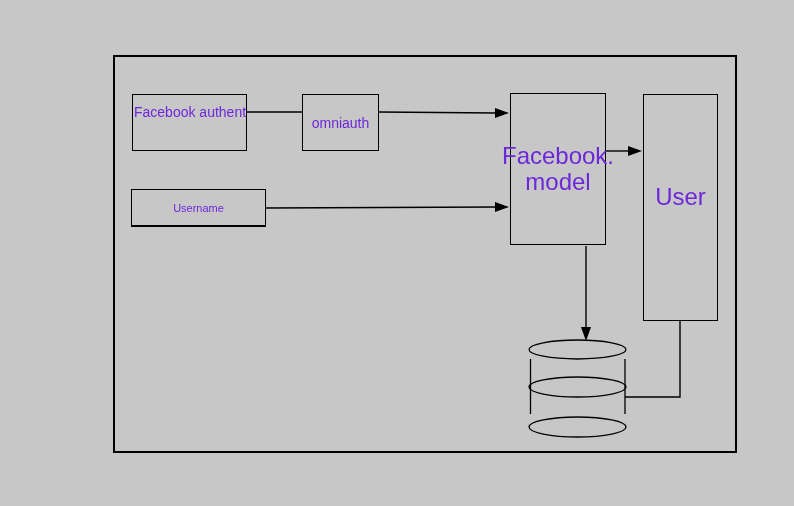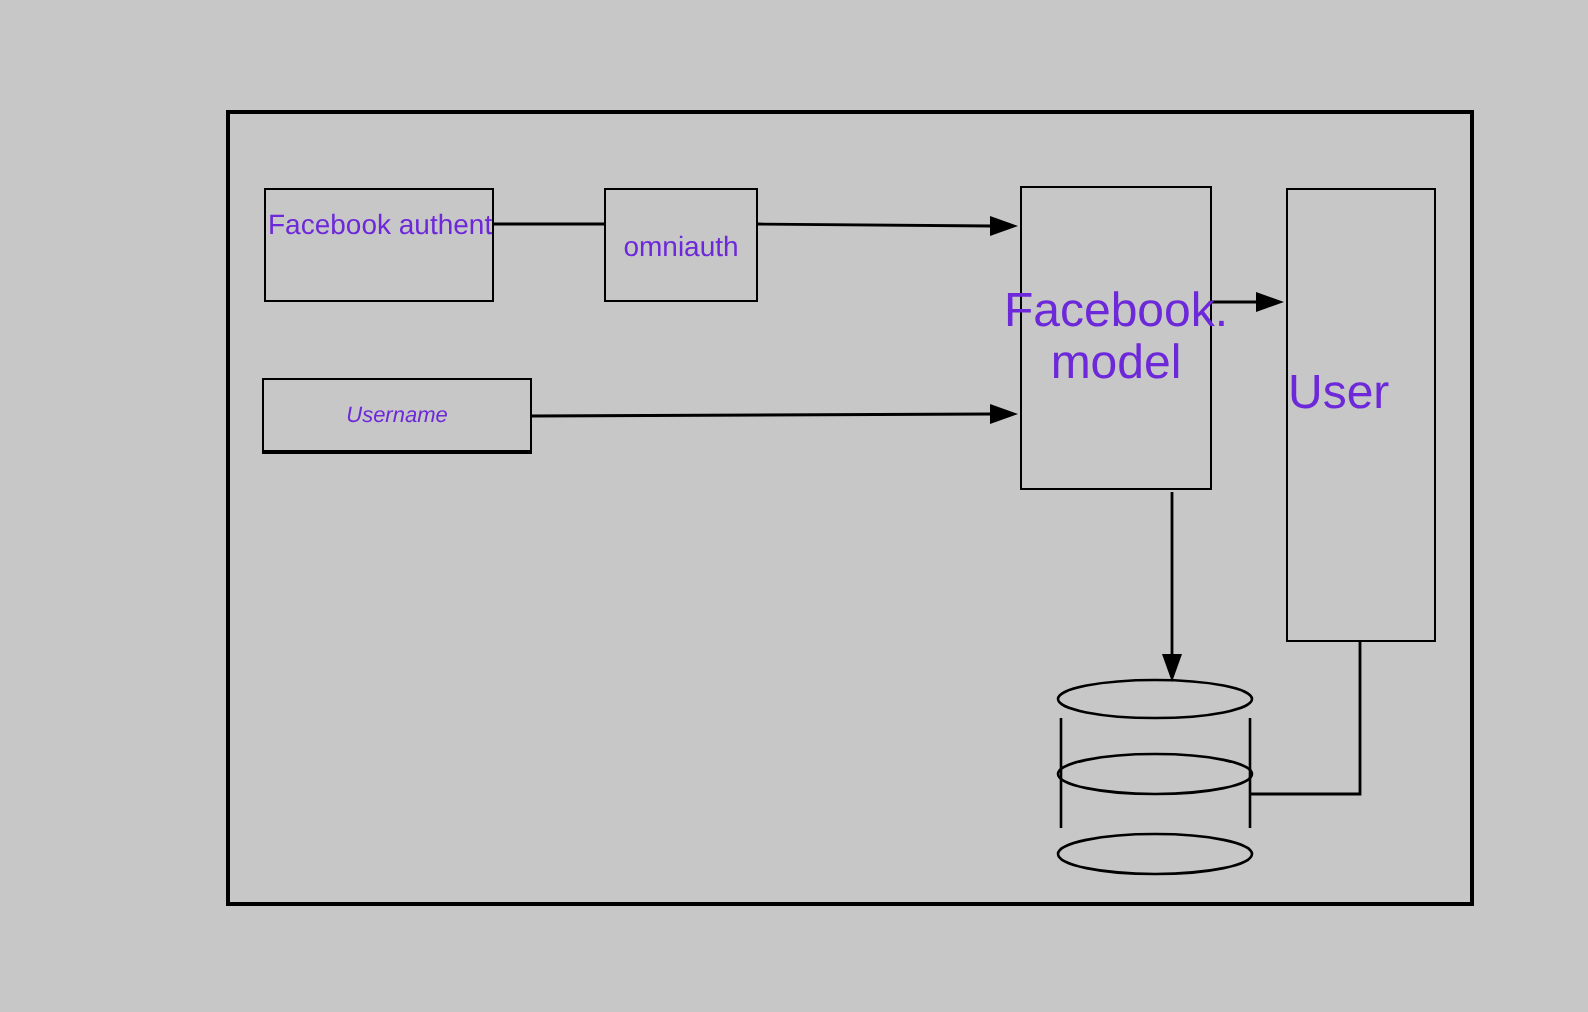--- a/index.html
+++ b/index.html
@@ -41,40 +41,40 @@
   .node-omniauth {
     left: 302px; top: 94px;
     width: 77px; height: 57px;
     font-size: 14px;
     display: flex; align-items: center; justify-content: center;
   }
   .node-credentials {
     left: 131px; top: 189px;
     width: 135px; height: 38px;
     font-size: 11px;
-    display: flex; flex-direction: column; font-style: italic;
+    display: flex; flex-direction: column;
   }
   .cred-cell {
     flex: 1;
     display: flex; align-items: center; justify-content: center;
   }
   .cred-cell.top { border-bottom: 1px solid #000; }
   .node-authent {
     left: 510px; top: 93px;
     width: 96px; height: 152px;
     font-size: 24px; line-height: 26px;
     display: flex; flex-direction: column;
     align-items: center; justify-content: center;
     text-align: center;
   }
   .node-user {
     left: 643px; top: 94px;
     width: 75px; height: 227px;
     font-size: 24px;
-    display: flex; align-items: center; 
+    display: flex; align-items: center; justify-content: center;
     padding-bottom: 22px;
     box-sizing: border-box;
   }
 </style>
 </head>
 <body>
 
 <div class="canvas">
 
   <svg class="connectors" viewBox="0 0 794 506" xmlns="http://www.w3.org/2000/svg" fill="none" stroke="#000000" stroke-width="1.4">

